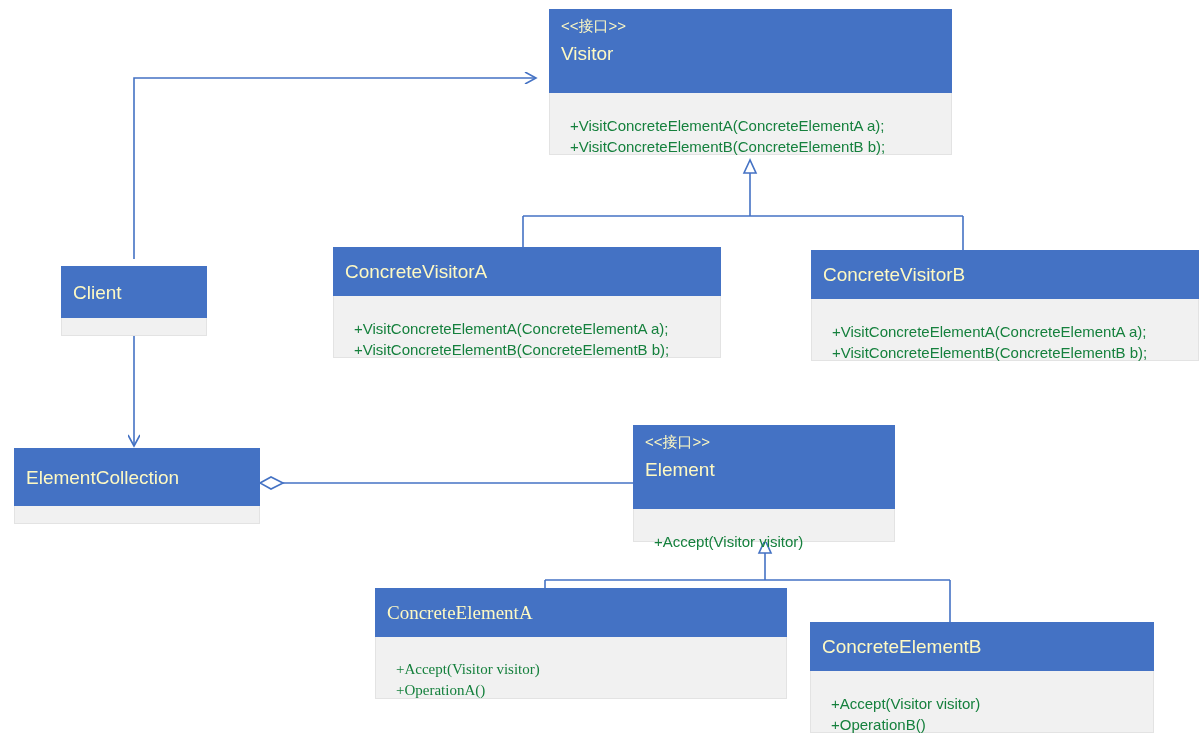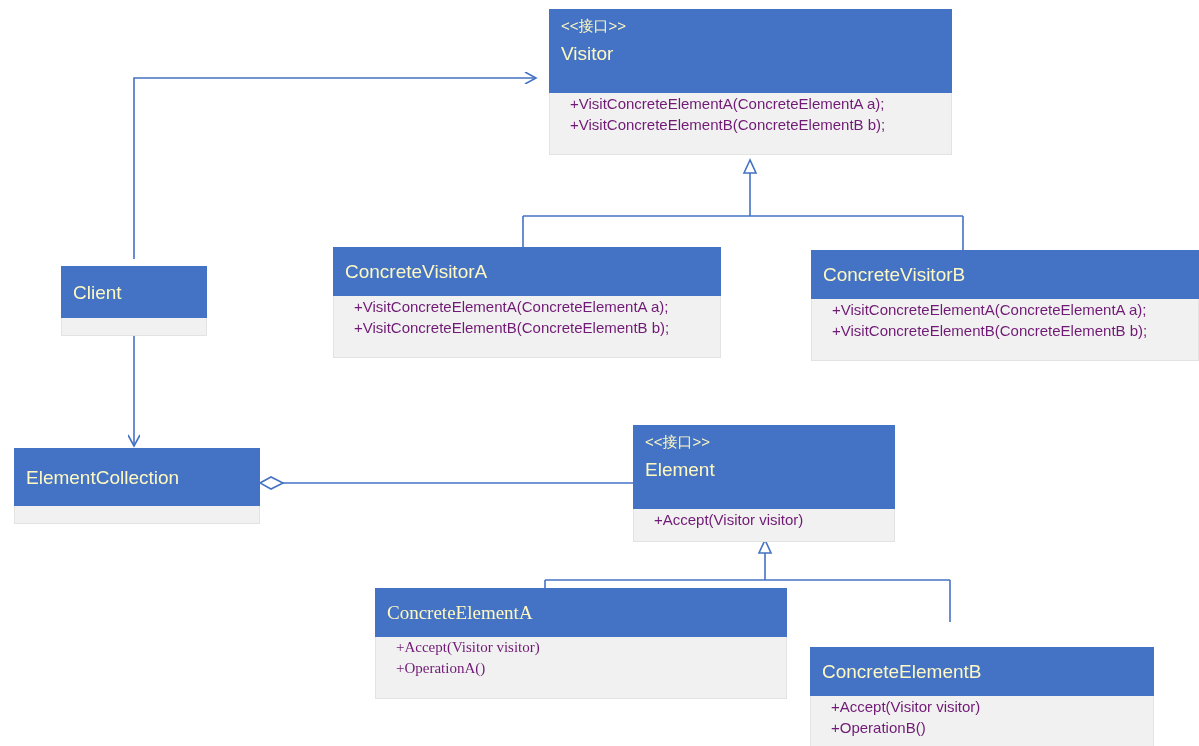--- a/index.html
+++ b/index.html
@@ -55,23 +55,23 @@
     white-space: nowrap;
     display: flex;
     align-items: center;
     height: 100%;
   }
   .uml-body {
     background: #F1F1F1;
     border: 1px solid #E3E3E3;
     border-top: none;
     box-sizing: border-box;
-    color: #701a75;
+    color: #15803d;
     font-size: 15px;
-    padding: 0 0 6px 20px;
+    padding: 22px 0 6px 20px;
   }
   .uml-body-empty {
     background: #F1F1F1;
     border: 1px solid #E3E3E3;
     border-top: none;
     box-sizing: border-box;
   }
   .uml-op {
     line-height: 1.42;
     white-space: nowrap;
@@ -181,21 +181,21 @@
     <div class="uml-header" style="height:49px;">
       <div class="uml-name-only">ConcreteElementA</div>
     </div>
     <div class="uml-body" style="height:62px;">
       <div class="uml-op">+Accept(Visitor visitor)</div>
       <div class="uml-op">+OperationA()</div>
     </div>
   </div>
 
   <div class="uml-class" style="left:810px; top:622px; width:344px;">
-    <div class="uml-header" style="height:49px;margin-top:25px;">
+    <div class="uml-header" style="height:49px;">
       <div class="uml-name-only">ConcreteElementB</div>
     </div>
     <div class="uml-body" style="height:62px;">
       <div class="uml-op">+Accept(Visitor visitor)</div>
       <div class="uml-op">+OperationB()</div>
     </div>
   </div>
 
 </div>
 

